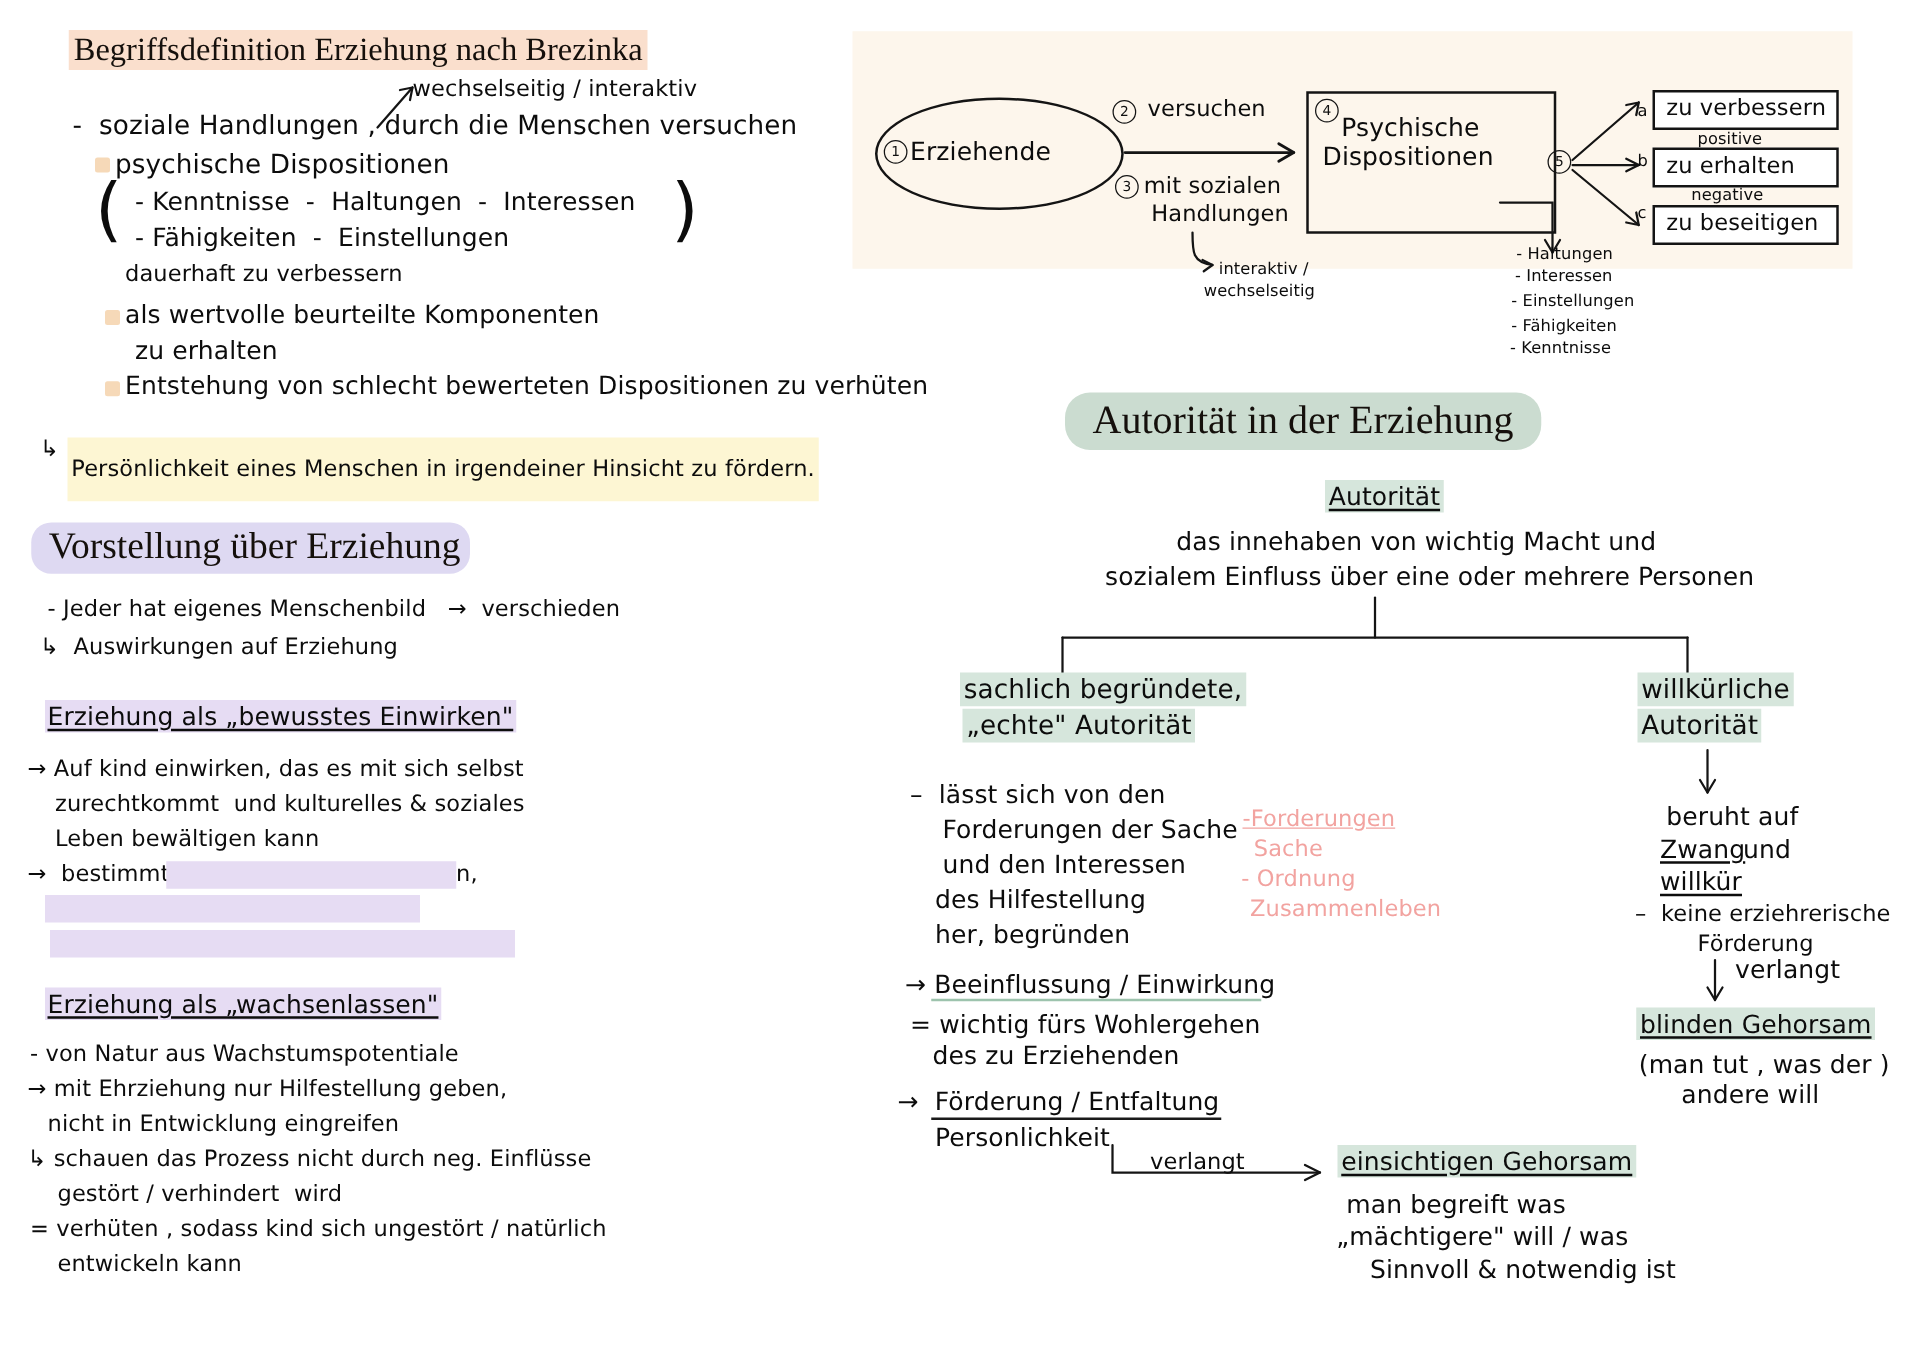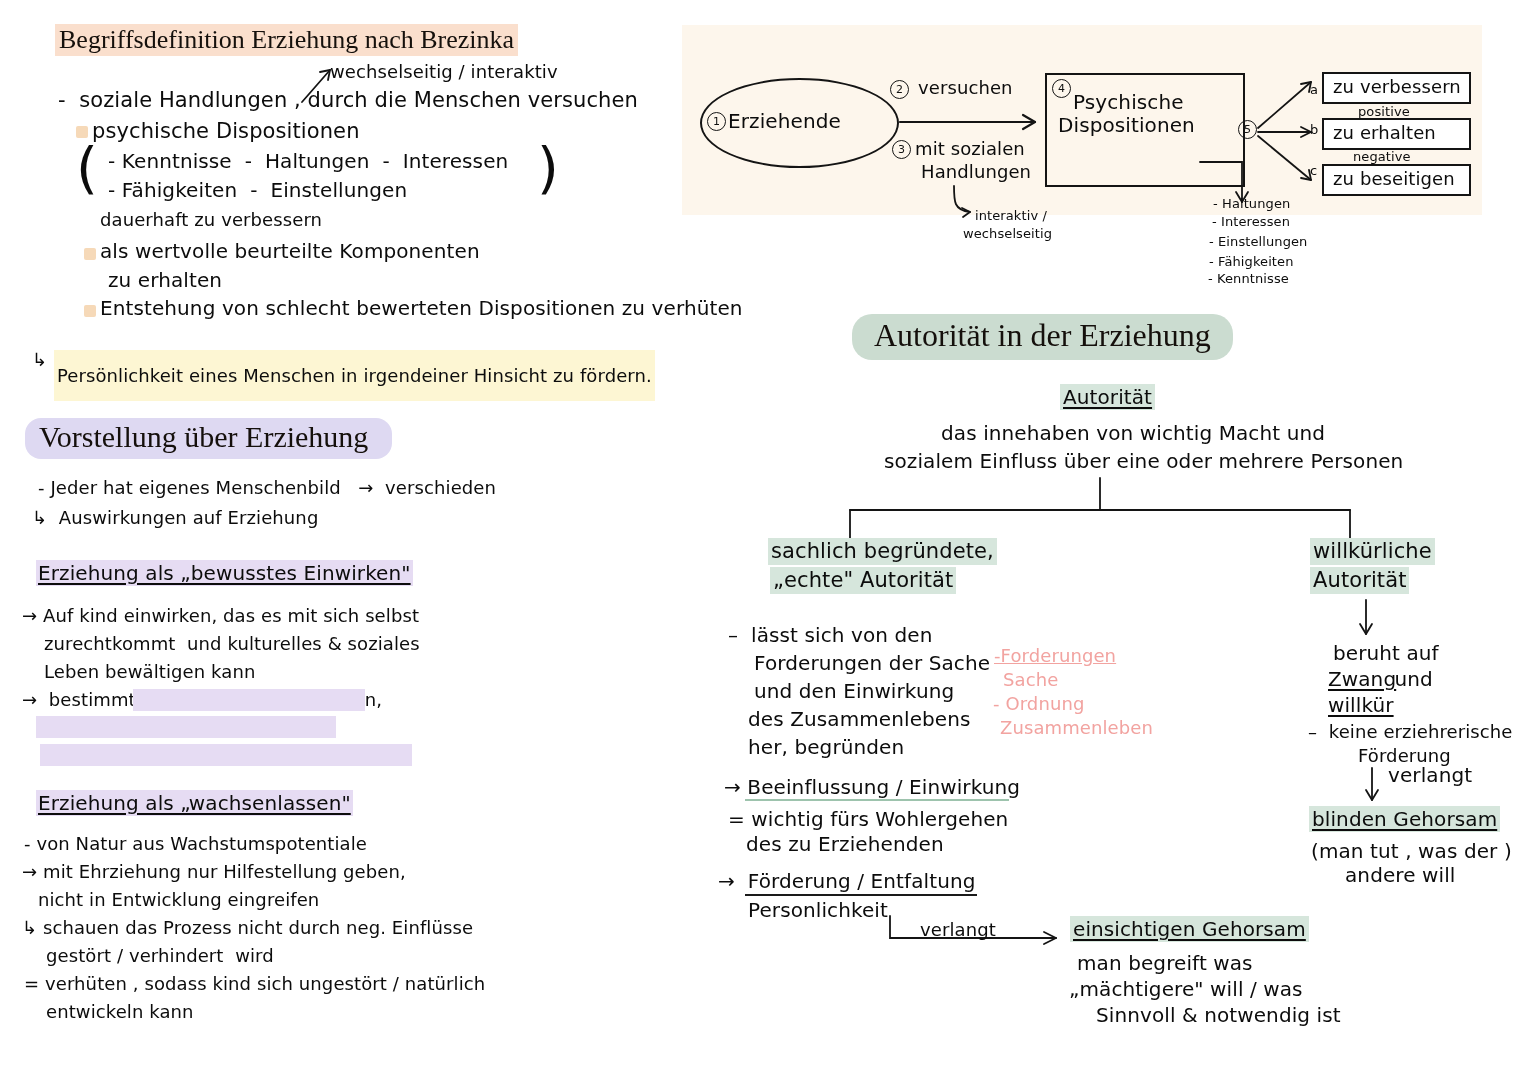--- a/index.html
+++ b/index.html
@@ -16,21 +16,21 @@
 
   
   .serif-title{
     font-family:"Liberation Serif","DejaVu Serif",serif;
     font-weight:400;
     color:#15100c;
     white-space:nowrap;
     line-height:1.15;
   }
   .hl-peach{background:#fadfcd;}
-  .hl-lav{background:#ded9f2;border-radius:16px;padding:2px 24px 4px 14px;}
+  .hl-lav{background:#ded9f2;border-radius:16px;padding:2px 8px 4px 14px;}
   .hl-green{background:#cbdcd0;border-radius:20px;padding:3px 22px 6px 22px;}
   .hl-yellow{background:#fdf6d3;}
   .hl-lav-soft{background:#e6dcf3;}
   .hl-green-soft{background:#d6e6dc;}
   .hl-orange-dot{background:#f6d9b8;}
 
   
   .hw{
     font-family:"DejaVu Sans", sans-serif;
     font-weight:400;
@@ -209,22 +209,22 @@
     <path class="ln thin" d="M60,32 L560,32"></path>
     <path class="ln thin" d="M60,32 L60,62"></path>
     <path class="ln thin" d="M560,32 L560,62"></path>
   </svg>
 
   <div class="abs hw xl hl-green-soft" style="left:768px;top:538px;padding:0 3px;">sachlich begründete,</div>
   <div class="abs hw xl hl-green-soft" style="left:770px;top:567px;padding:0 3px;">„echte" Autorität</div>
 
   <div class="abs hw lg" style="left:728px;top:622px;">–  lässt sich von den</div>
   <div class="abs hw lg" style="left:754px;top:650px;">Forderungen der Sache</div>
-  <div class="abs hw lg" style="left:754px;top:678px;">und den Einwirkung</div>
-  <div class="abs hw lg" style="left:748px;top:706px;">des Zusammenlebens</div>
+  <div class="abs hw lg" style="left:754px;top:678px;">und den Interessen</div>
+  <div class="abs hw lg" style="left:748px;top:706px;">des Hilfestellung</div>
   <div class="abs hw lg" style="left:748px;top:734px;">her, begründen</div>
 
   <div class="abs hw md pink" style="left:994px;top:644px;text-decoration:underline;">-Forderungen</div>
   <div class="abs hw md pink" style="left:1003px;top:668px;">Sache</div>
   <div class="abs hw md pink" style="left:993px;top:692px;">- Ordnung</div>
   <div class="abs hw md pink" style="left:1000px;top:716px;">Zusammenleben</div>
 
   <div class="abs hw lg" style="left:724px;top:774px;">→ Beeinflussung / Einwirkung</div>
   <div class="abs" style="left:745px;top:799px;width:264px;height:2px;background:#9dc3ad;"></div>
   <div class="abs hw lg" style="left:728px;top:806px;">= wichtig fürs Wohlergehen</div>

